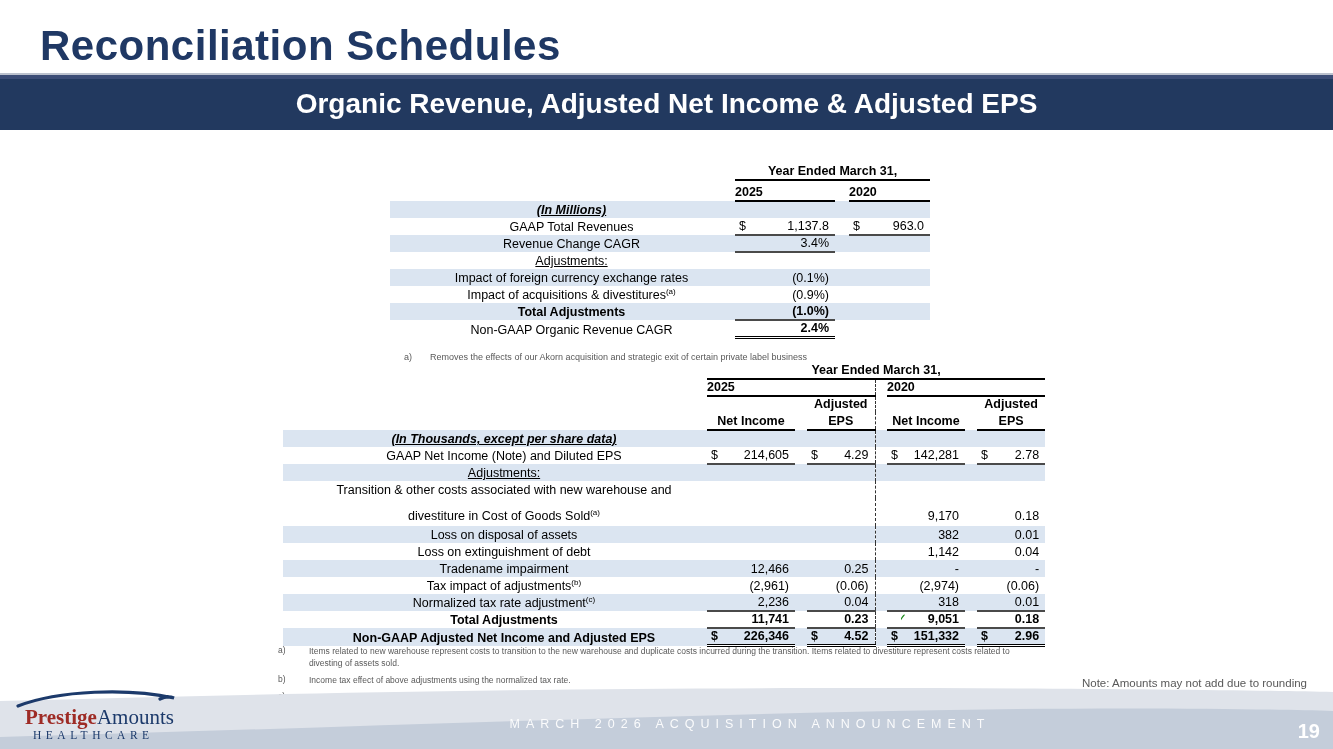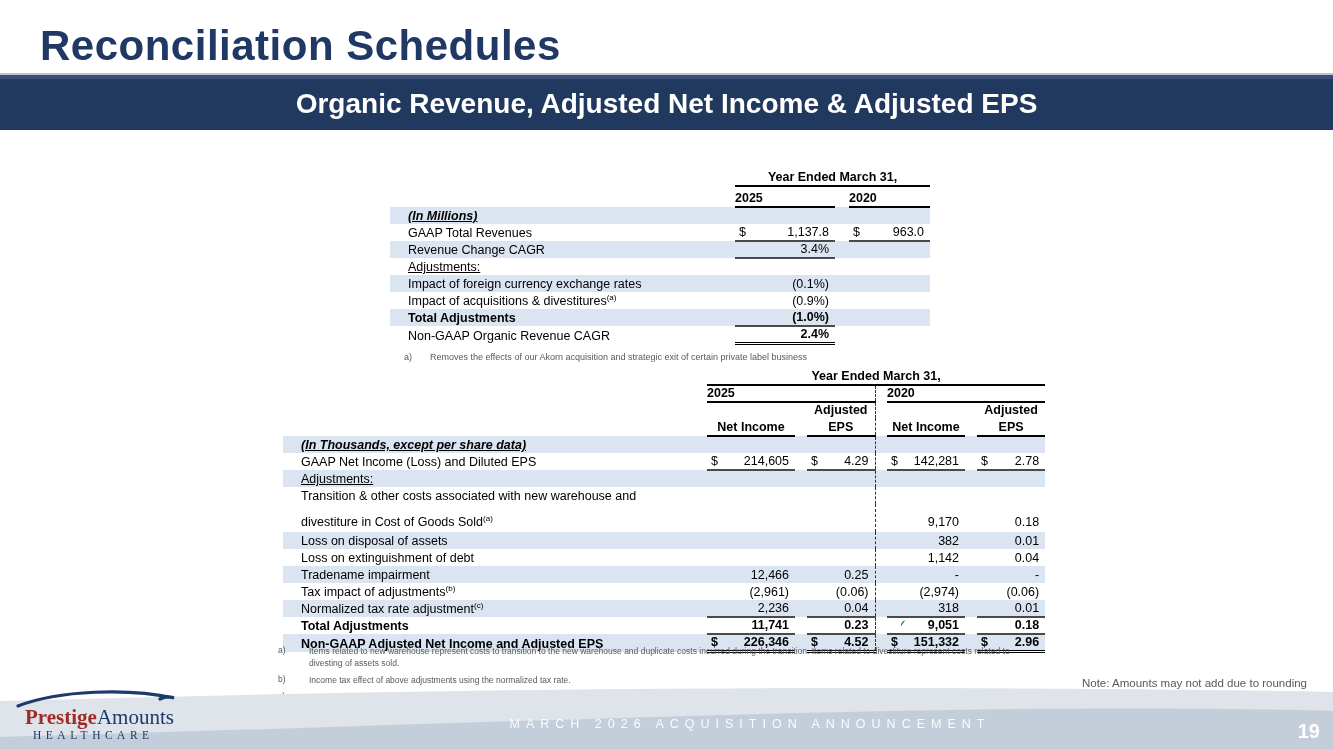--- a/index.html
+++ b/index.html
@@ -9,25 +9,25 @@
   .page-title{position:absolute;left:40px;top:22px;font-size:42px;font-weight:bold;
               color:#1f3864;letter-spacing:.5px;}
 
   .rule{position:absolute;top:73px;left:0;width:1333px;height:11px;background:#3c4d76;
         border-top:2px solid #bcc2ce;border-bottom:2px solid #bcc2ce;box-sizing:border-box;}
 
   .banner{position:absolute;top:79px;left:0;width:1333px;height:51px;background:#22395f;
           color:#fff;font-size:28px;font-weight:bold;text-align:center;line-height:50px;}
 
   
-  table{border-collapse:collapse;table-layout:fixed;margin-top:6px;}
+  table{border-collapse:collapse;table-layout:fixed;}
   td{padding:0;vertical-align:bottom;font-size:12.5px;line-height:15px;overflow:hidden;white-space:nowrap;}
   tr{height:17px;}
   tr.blue td{background:#dbe5f1;}
-  td.lbl{text-align:left;padding-left:18px;}
+  td.lbl{text-align:center;padding-left:18px;}
   td.d{text-align:left;padding-left:4px;}
   td.v{text-align:right;padding-right:6px;position:relative;}
   td.b, .b{font-weight:bold;}
   .unit{font-weight:bold;font-style:italic;text-decoration:underline;}
   .section{text-decoration:underline;}
   td.u1{border-bottom:2px solid #4a4a4a;}
   td.u2{border-bottom:3px double #000;}
   sup{font-size:8px;line-height:0;}
   .dash{padding-right:16px;}
 
@@ -224,21 +224,21 @@
           <td class="d"></td>
           <td class="v"></td>
           <td class="div"></td>
           <td class="d"></td>
           <td class="v"></td>
           <td></td>
           <td class="d"></td>
           <td class="v"></td>
         </tr>
         <tr class="">
-          <td class="lbl">GAAP Net Income (Loss) and Diluted EPS</td>
+          <td class="lbl">GAAP Net Income (Note) and Diluted EPS</td>
           <td class="d u1">$</td>
           <td class="v u1">214,605</td>
           <td></td>
           <td class="d u1">$</td>
           <td class="v u1">4.29</td>
           <td class="div"></td>
           <td class="d u1">$</td>
           <td class="v u1">142,281</td>
           <td></td>
           <td class="d u1">$</td>

